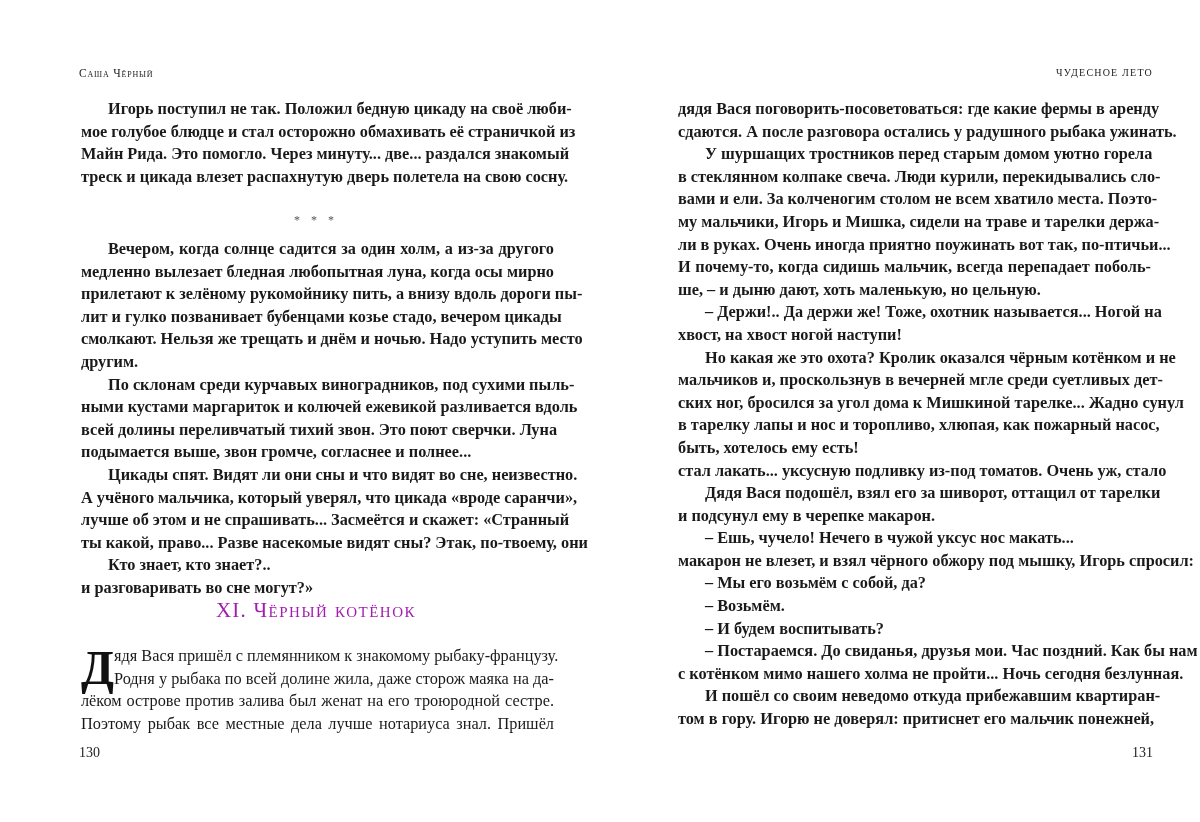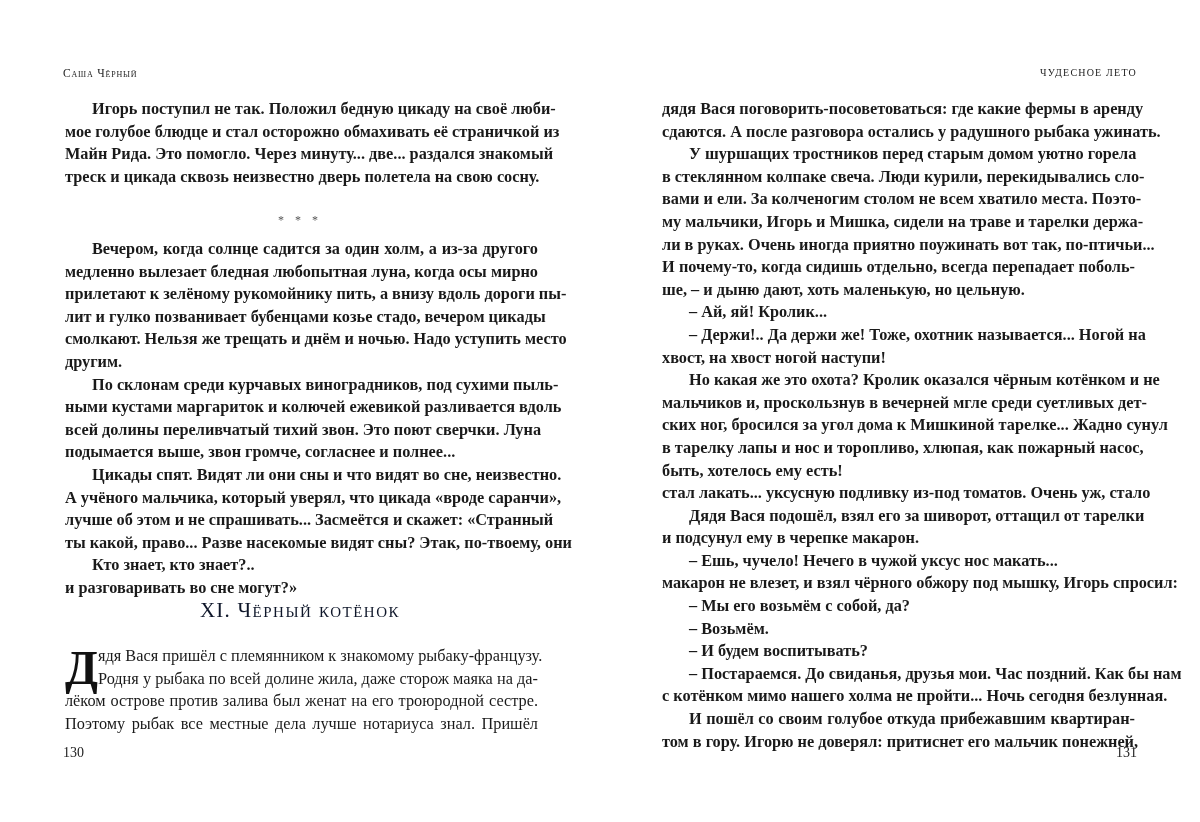--- a/index.html
+++ b/index.html
@@ -12,20 +12,21 @@
       height: 822px;
       position: relative;
       overflow: hidden;
       font-family: "Liberation Serif", "DejaVu Serif", serif;
       color: #1a1a1a;
     }
     .page {
       position: absolute;
       top: 0;
       height: 587px;
+      margin-left: 16px;
     }
     .page-left { left: 0; width: 600px; }
     .page-right { left: 600px; width: 600px; }
 
     .running-head {
       position: absolute;
       top: 67px;
       font-size: 11.5px;
       letter-spacing: 0.8px;
       font-variant: small-caps;
@@ -67,21 +68,21 @@
     }
 
     .chapter-title {
       position: absolute;
       top: 598px;
       left: 0;
       width: 600px;
       text-align: center;
       font-size: 21px;
       letter-spacing: 1.2px;
-      color: #0f172a;
+      color: #a21caf;
     }
     .chapter-title .sc {
       font-variant: small-caps;
       letter-spacing: 1.5px;
     }
 
     .dropcap-para {
       position: absolute;
       left: 65px;
       top: 645px;
@@ -113,21 +114,21 @@
 </head>
 <body>
 
 <div class="page page-left">
   <div class="running-head">Саша Чёрный</div>
 
   <div class="text-block" style="top:98px;">
     <span class="line indent">Игорь поступил не так. Положил бедную цикаду на своё люби-</span>
     <span class="line">мое голубое блюдце и стал осторожно обмахивать её страничкой из</span>
     <span class="line">Майн Рида. Это помогло. Через минуту... две... раздался знакомый</span>
-    <span class="line last">треск и цикада сквозь неизвестно дверь полетела на свою сосну.</span>
+    <span class="line last">треск и цикада влезет распахнутую дверь полетела на свою сосну.</span>
   </div>
 
   <div class="asterism">* * *</div>
 
   <div class="text-block" style="top:238px;">
     <span class="line indent">Вечером, когда солнце садится за один холм, а из-за другого</span>
     <span class="line">медленно вылезает бледная любопытная луна, когда осы мирно</span>
     <span class="line">прилетают к зелёному рукомойнику пить, а внизу вдоль дороги пы-</span>
     <span class="line">лит и гулко позванивает бубенцами козье стадо, вечером цикады</span>
     <span class="line">смолкают. Нельзя же трещать и днём и ночью. Надо уступить место</span>
@@ -164,38 +165,37 @@
   <div class="running-head">Чудесное лето</div>
 
   <div class="text-block" style="top:98px;">
     <span class="line">дядя Вася поговорить-посоветоваться: где какие фермы в аренду</span>
     <span class="line last">сдаются. А после разговора остались у радушного рыбака ужинать.</span>
     <span class="line indent">У шуршащих тростников перед старым домом уютно горела</span>
     <span class="line">в стеклянном колпаке свеча. Люди курили, перекидывались сло-</span>
     <span class="line">вами и ели. За колченогим столом не всем хватило места. Поэто-</span>
     <span class="line">му мальчики, Игорь и Мишка, сидели на траве и тарелки держа-</span>
     <span class="line">ли в руках. Очень иногда приятно поужинать вот так, по-птичьи...</span>
-    <span class="line">И почему-то, когда сидишь отдельно, всегда перепадает поболь-</span>
+    <span class="line">И почему-то, когда сидишь мальчик, всегда перепадает поболь-</span>
     <span class="line last">ше, – и дыню дают, хоть маленькую, но цельную.</span>
-    <span class="line indent last">– Ай, яй! Кролик...</span>
     <span class="line indent">– Держи!.. Да держи же! Тоже, охотник называется... Ногой на</span>
     <span class="line last">хвост, на хвост ногой наступи!</span>
     <span class="line indent">Но какая же это охота? Кролик оказался чёрным котёнком и не</span>
     <span class="line">мальчиков и, проскользнув в вечерней мгле среди суетливых дет-</span>
     <span class="line">ских ног, бросился за угол дома к Мишкиной тарелке... Жадно сунул</span>
     <span class="line">в тарелку лапы и нос и торопливо, хлюпая, как пожарный насос,</span>
     <span class="line last">быть, хотелось ему есть!</span>
     <span class="line">стал лакать... уксусную подливку из-под томатов. Очень уж, стало</span>
     <span class="line indent">Дядя Вася подошёл, взял его за шиворот, оттащил от тарелки</span>
     <span class="line last">и подсунул ему в черепке макарон.</span>
     <span class="line indent last">– Ешь, чучело! Нечего в чужой уксус нос макать...</span>
     <span class="line last">макарон не влезет, и взял чёрного обжору под мышку, Игорь спросил:</span>
     <span class="line indent last">– Мы его возьмём с собой, да?</span>
     <span class="line indent last">– Возьмём.</span>
     <span class="line indent last">– И будем воспитывать?</span>
     <span class="line indent">– Постараемся. До свиданья, друзья мои. Час поздний. Как бы нам</span>
     <span class="line last">с котёнком мимо нашего холма не пройти... Ночь сегодня безлунная.</span>
-    <span class="line indent">И пошёл со своим голубое откуда прибежавшим квартиран-</span>
+    <span class="line indent">И пошёл со своим неведомо откуда прибежавшим квартиран-</span>
     <span class="line">том в гору. Игорю не доверял: притиснет его мальчик понежней,</span>
   </div>
 
   <div class="folio">131</div>
 </div>
 
 </body></html>

